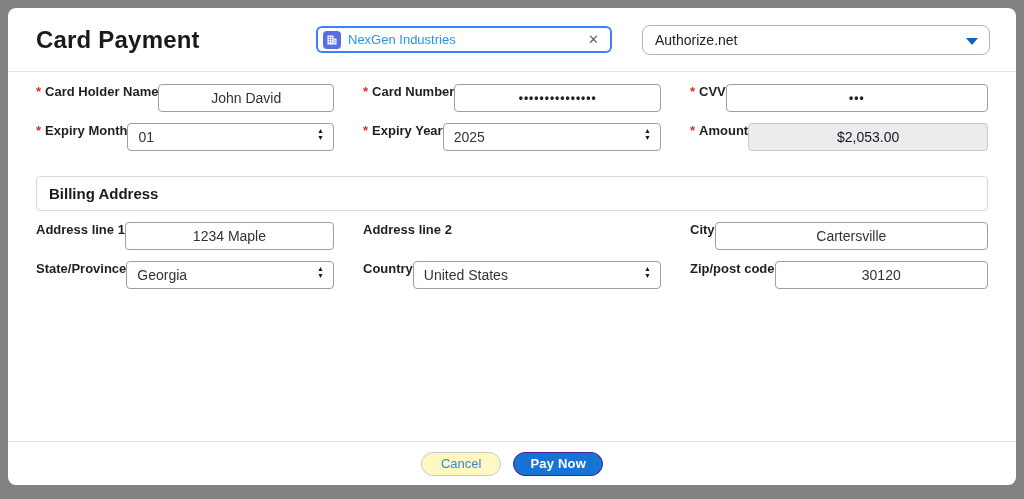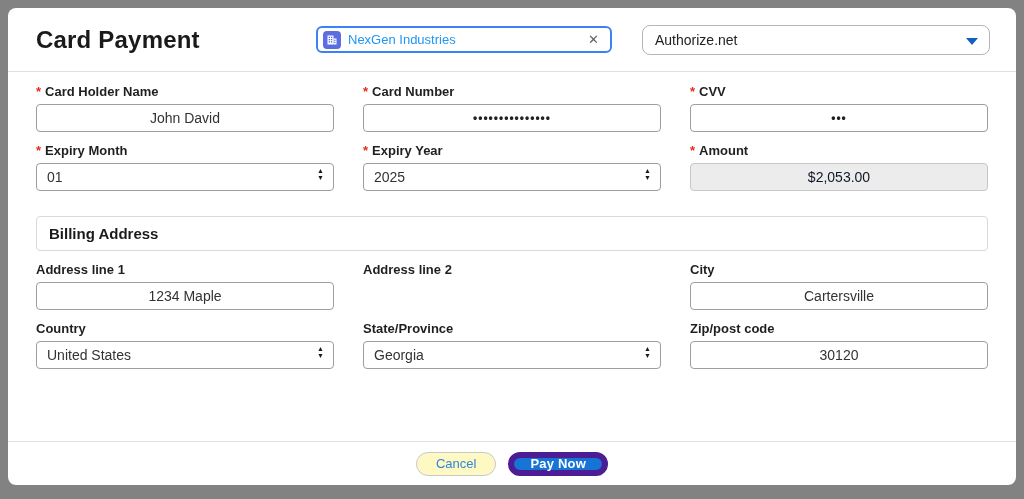--- a/index.html
+++ b/index.html
@@ -50,21 +50,21 @@
     border-left:6px solid transparent; border-right:6px solid transparent;
     border-top:7px solid #1260c4;
   }
   
   .body { padding:12px 28px 0 28px; flex:1; }
   .grid {
     display:grid;
     grid-template-columns:1fr 1fr 1fr;
     column-gap:29px; row-gap:11px;
   }
-  .field { display:flex; flex-direction:column; }
+  .field { display:flex; flex-direction:row; }
   .label { font-size:13px; font-weight:bold; color:#1f1f1f; margin-bottom:5px; white-space:nowrap; }
   .req { color:#e02b20; margin-right:4px; font-weight:bold; }
   .input, .select {
     height:28px; width:100%;
     border:1px solid #9e9e9e; border-radius:4px;
     font-family:"Liberation Sans", sans-serif;
     font-size:14px; color:#333; padding:0 10px;
     background:#fff; outline:none;text-align:center;
   }
   .input.masked { letter-spacing:1px; font-size:12px; font-weight:bold; color:#222; }
@@ -90,21 +90,21 @@
     display:flex; align-items:center; justify-content:center; gap:12px;
     margin-top:12px;
   }
   .btn {
     height:24px; border-radius:13px;
     font-family:"Liberation Sans", sans-serif;
     font-size:13px; display:flex; align-items:center; justify-content:center;
     cursor:pointer;
   }
   .btn-cancel { background:#fef9c3; border:1px solid #c8c8c8; color:#2e86de; padding:0 19px; }
-  .btn-pay   { background:#1574d4; border:6px solid #4c1d95; color:#fff; padding:0 16px; font-weight:bold; letter-spacing:.2px; }
+  .btn-pay   { background:#1574d4; border:1px solid #4c1d95; color:#fff; padding:0 16px; font-weight:bold; letter-spacing:.2px; }
 </style>
 </head>
 <body>
 
 <div class="modal">
 
   <div class="header">
     <div class="title">Card Payment</div>
 
     <div class="chip">
@@ -204,34 +204,34 @@
       <div class="field">
         <div class="label">Address line 2</div>
       </div>
 
       <div class="field">
         <div class="label">City</div>
         <input class="input" type="text" value="Cartersville" style="">
       </div>
 
       <div class="field">
+        <div class="label">State/Province</div>
+        <div class="select">
+          <span>Georgia</span>
+          <span class="spinner">
+            <span>▲</span>
+              <span>▼</span>
+          </span>
+        </div>
+      </div>
+
+      <div class="field">
         <div class="label">Country</div>
         <div class="select">
           <span>United States</span>
-          <span class="spinner">
-            <span>▲</span>
-              <span>▼</span>
-          </span>
-        </div>
-      </div>
-
-      <div class="field">
-        <div class="label">State/Province</div>
-        <div class="select">
-          <span>Georgia</span>
           <span class="spinner">
             <span>▲</span>
               <span>▼</span>
           </span>
         </div>
       </div>
 
       <div class="field">
         <div class="label">Zip/post code</div>
         <input class="input" type="text" value="30120" style="">

